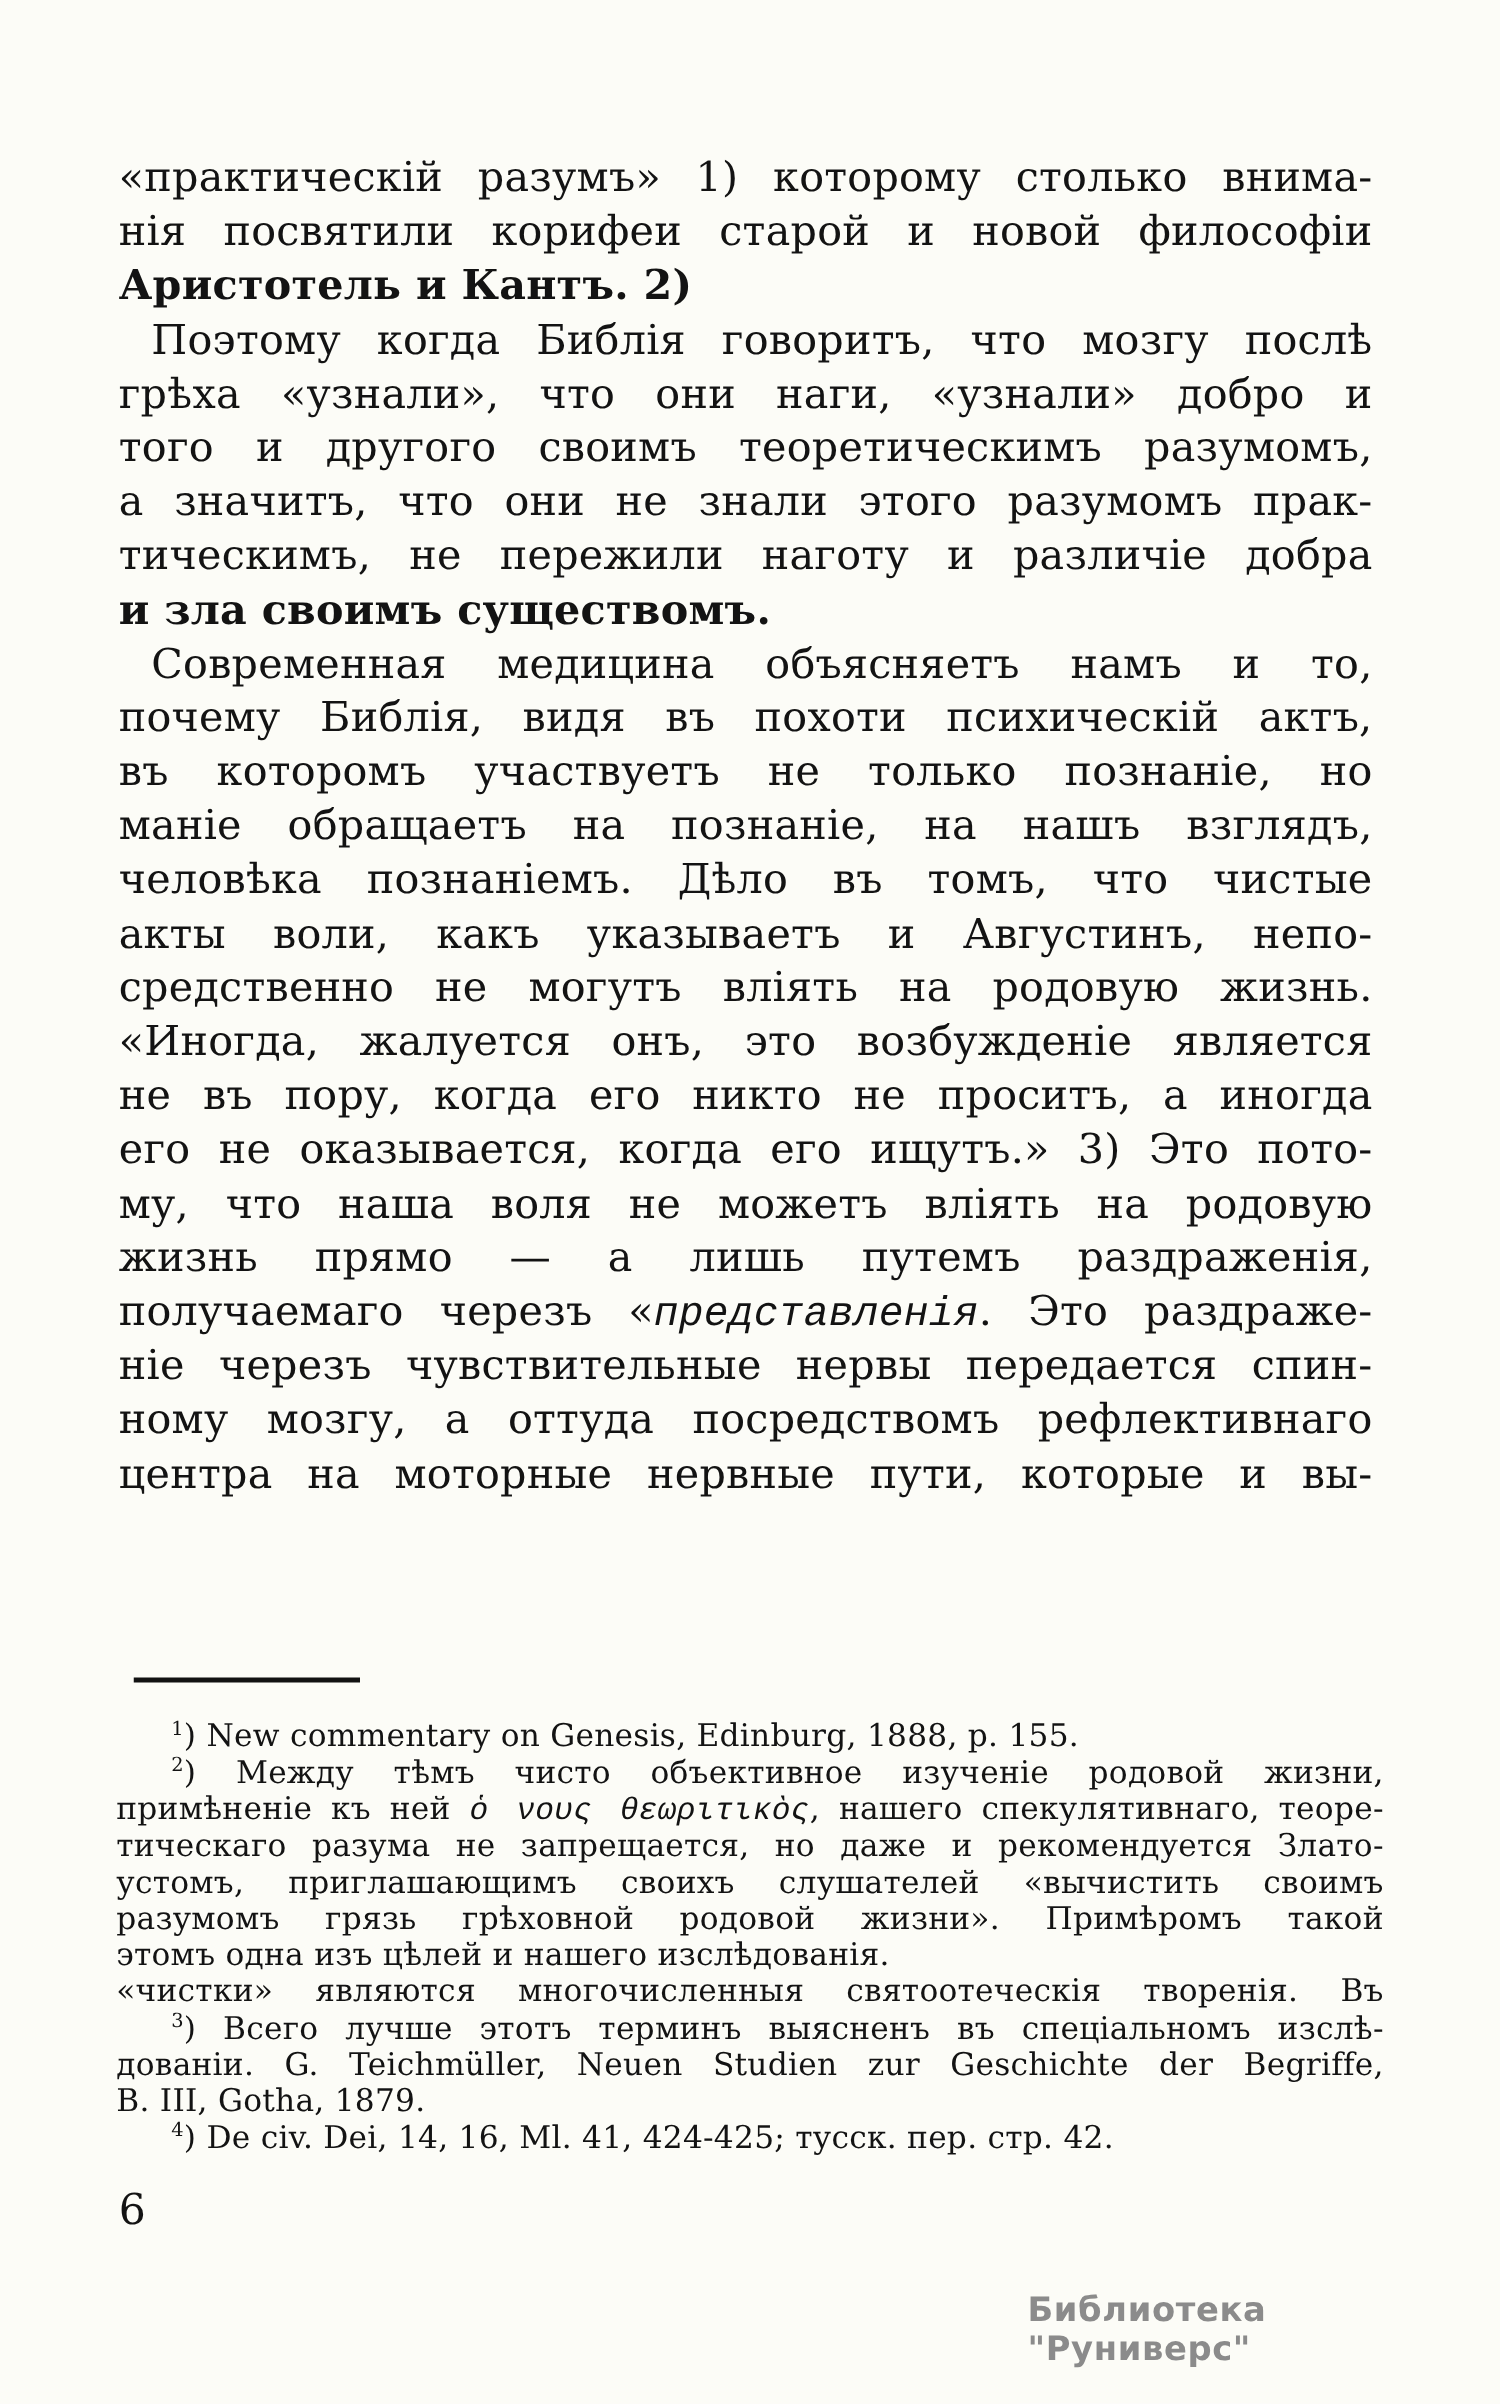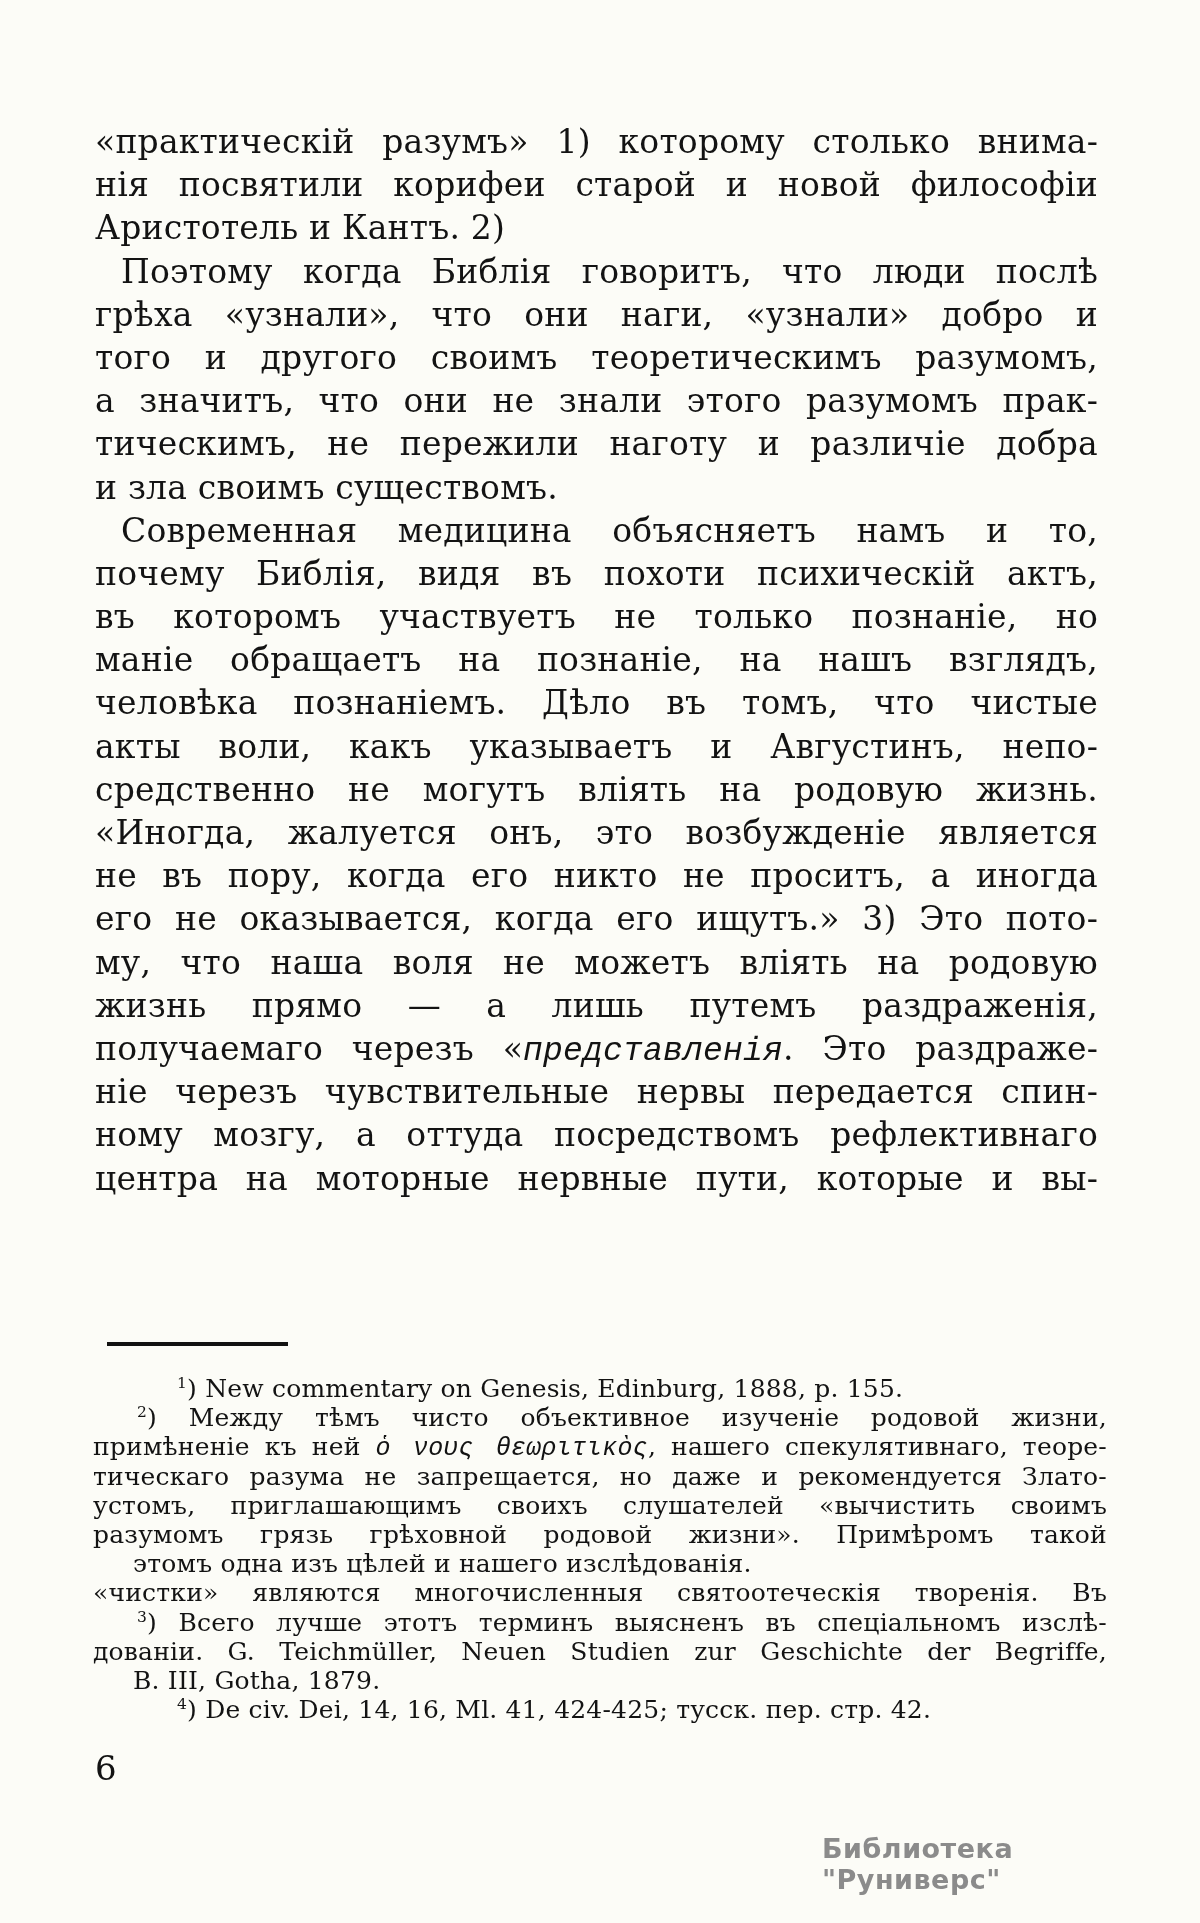--- a/index.html
+++ b/index.html
@@ -8,49 +8,49 @@
     background:#fcfcf7; color:#131313;
     font-family:"DejaVu Serif", serif;
     overflow:hidden;
   }
   .main { position:absolute; left:95px; top:120px; width:1003px; }
   .ln {
     font-size:33px; line-height:43.2px; height:43.2px;
     text-align:justify; text-align-last:justify;
     letter-spacing:0.2px; white-space:normal;
   }
-  .ln.left { text-align:center; text-align-last:left; }
+  .ln.left { text-align:center; text-align-last:left;font-weight:bold; }
   .ln.ind { padding-left:26px; }
   .it { font-style:italic;font-family:Liberation Mono, monospace; }
   .sep { position:absolute; left:107px; top:1342px; width:181px; height:4px; background:#121212; }
   .fns { position:absolute; left:93px; top:1374px; width:1014px; }
   .fln {
     font-size:25px; line-height:29.2px; height:29.2px;
     text-align:justify; text-align-last:justify; letter-spacing:0.2px;
   }
-  .fln.left { text-align:left; text-align-last:left;margin-left:40px; }
+  .fln.left { text-align:left; text-align-last:left; }
   .fln.ind { padding-left:44px; }
   sup.mk { font-size:62%; vertical-align:super; line-height:0; }
   .pagenum { position:absolute; left:95px; top:1748px; font-size:34px; }
   .watermark {
     position:absolute; left:822px; top:1833px;
     font-family:"DejaVu Sans", sans-serif; font-weight:bold;
     font-size:27px; color:#8b8b8b; letter-spacing:0.5px;
   }
 </style>
 </head>
 <body>
 
 <div class="page">
 
   <div class="main">
     <div class="ln">«практическій разумъ» 1) которому столько внима-</div>
     <div class="ln">нія посвятили корифеи старой и новой философіи</div>
     <div class="ln left">Аристотель и Кантъ. 2)</div>
-    <div class="ln ind">Поэтому когда Библія говоритъ, что люди послѣ</div>
+    <div class="ln ind">Поэтому когда Библія говоритъ, что мозгу послѣ</div>
     <div class="ln">грѣха «узнали», что они наги, «узнали» добро и</div>
     <div class="ln">того и другого своимъ теоретическимъ разумомъ,</div>
     <div class="ln">а значитъ, что они не знали этого разумомъ прак-</div>
     <div class="ln">тическимъ, не пережили наготу и различіе добра</div>
     <div class="ln left">и зла своимъ существомъ.</div>
     <div class="ln ind">Современная медицина объясняетъ намъ и то,</div>
     <div class="ln">почему Библія, видя въ похоти психическій актъ,</div>
     <div class="ln">въ которомъ участвуетъ не только познаніе, но</div>
     <div class="ln">маніе обращаетъ на познаніе, на нашъ взглядъ,</div>
     <div class="ln">человѣка познаніемъ. Дѣло въ томъ, что чистые</div>

